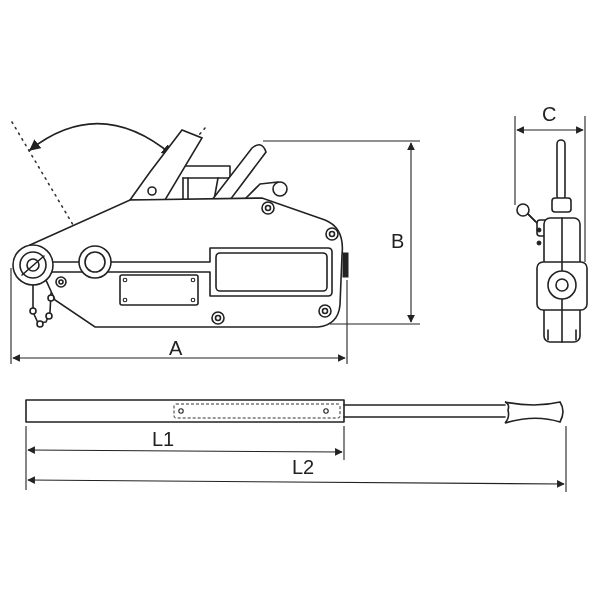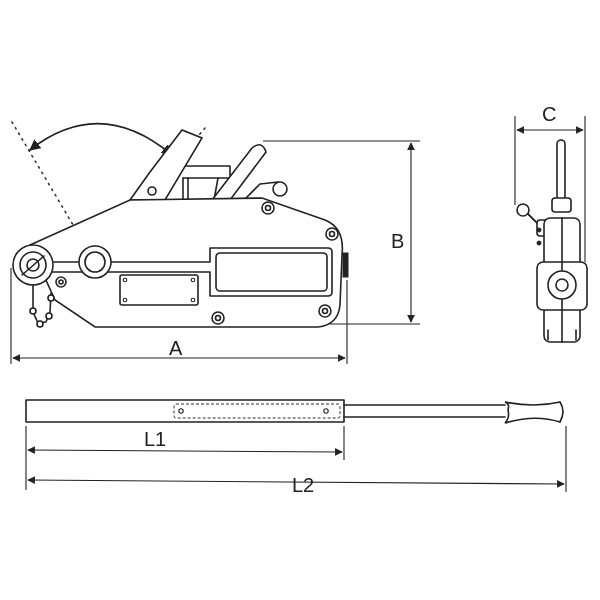--- a/index.html
+++ b/index.html
@@ -134,14 +134,14 @@
 
   <g>
     <line class="thin" x1="566" y1="426" x2="566" y2="492"></line>
     <line class="thin" x1="28" y1="480" x2="564" y2="484" marker-start="url(#ah)" marker-end="url(#ah)"></line>
   </g>
 </svg>
 
 <div class="lbl" style="left:169px;top:338px;">A</div>
 <div class="lbl" style="left:391px;top:231px;">B</div>
 <div class="lbl" style="left:542px;top:104px;">C</div>
-<div class="lbl" style="left:144px;top:429px;">L1</div>
-<div class="lbl" style="left:292px;top:475px;">L2</div>
+<div class="lbl" style="left:152px;top:429px;">L1</div>
+<div class="lbl" style="left:292px;top:457px;">L2</div>
 
 </body></html>

